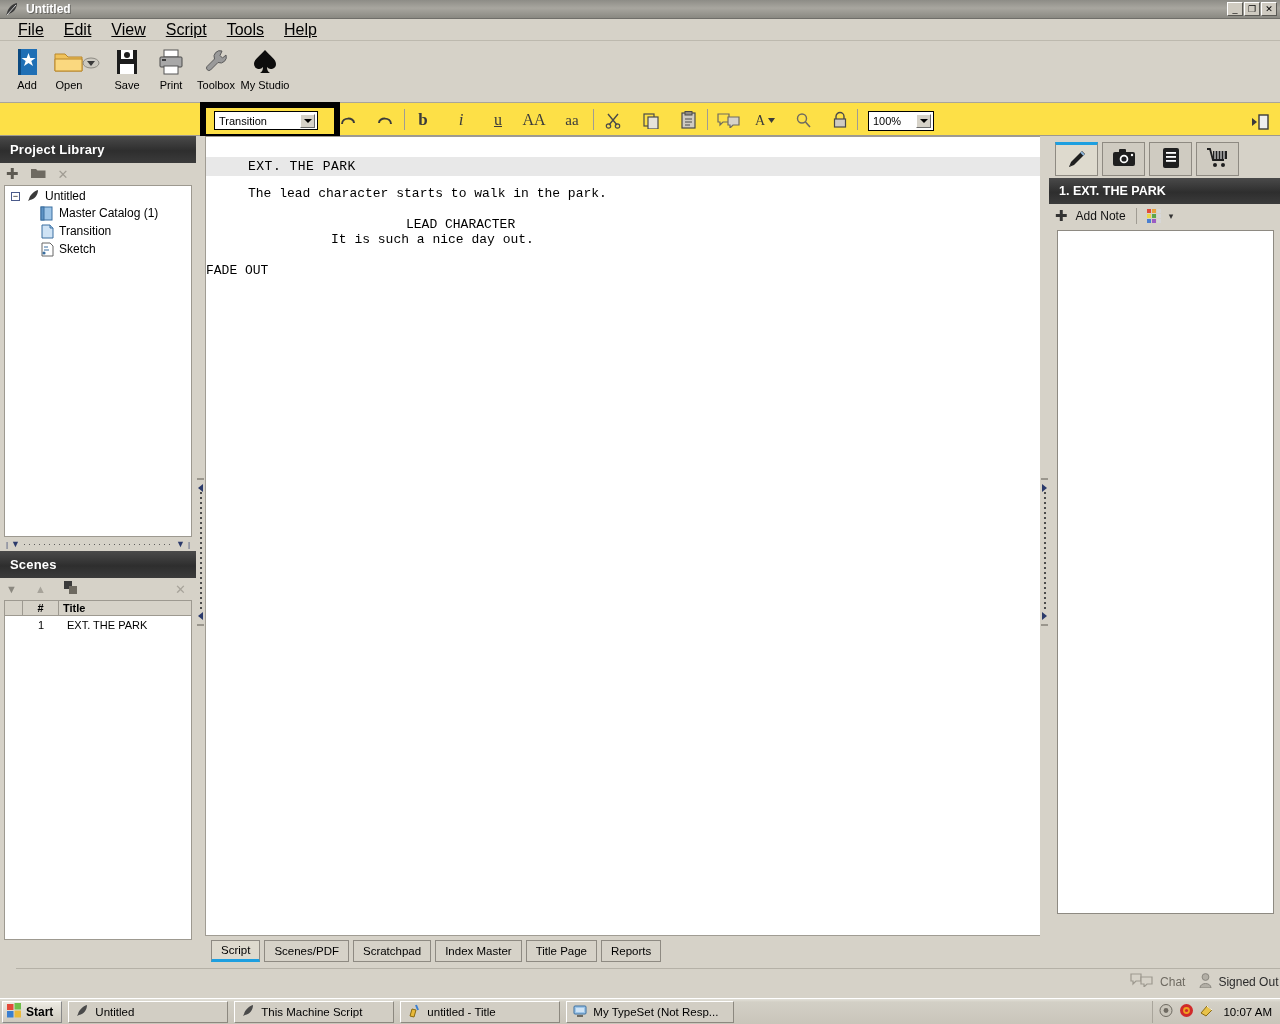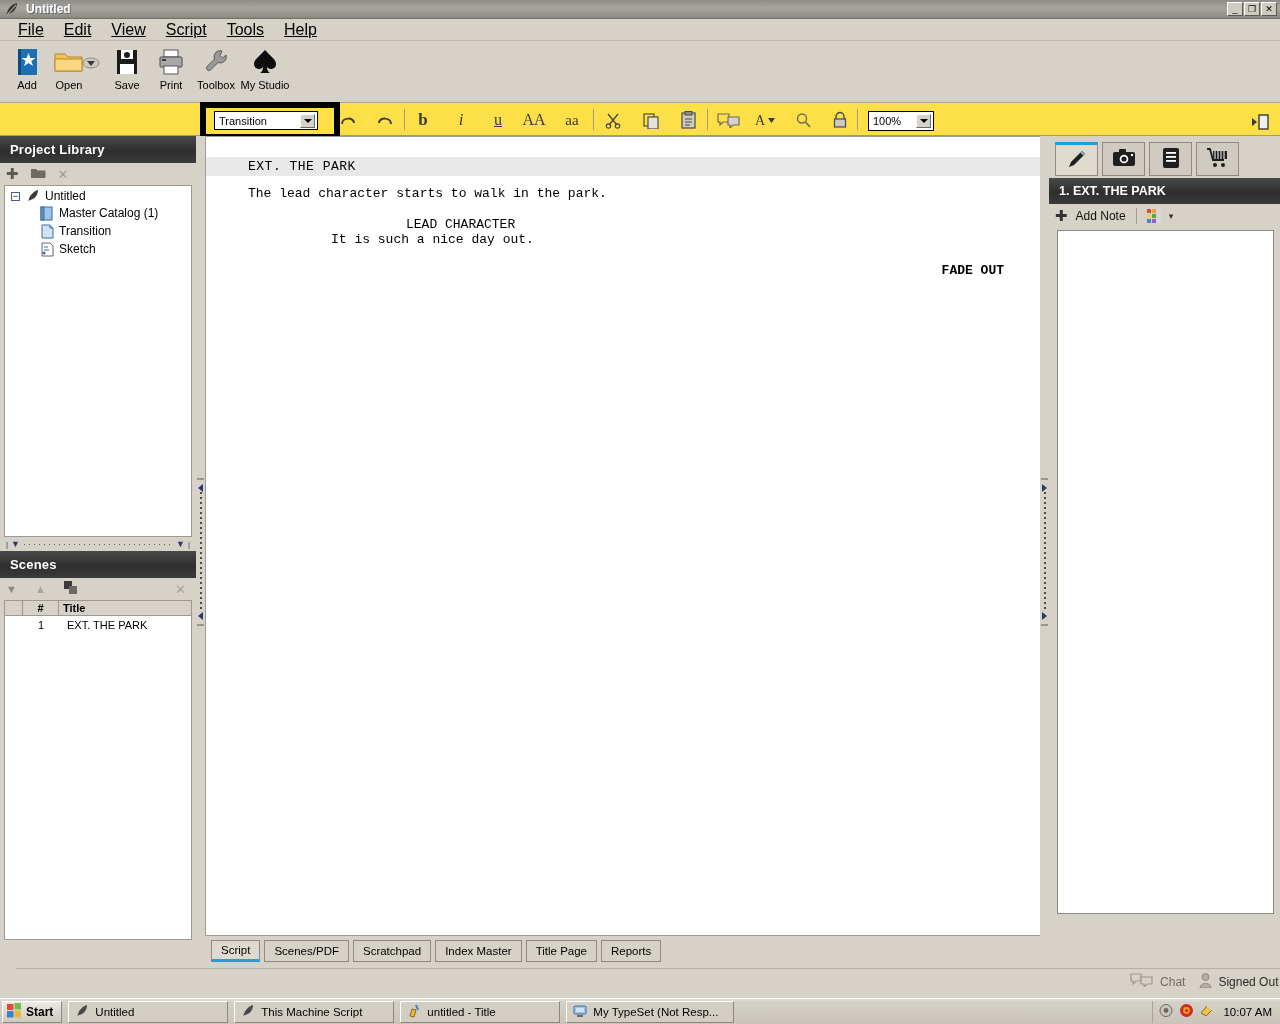--- a/index.html
+++ b/index.html
@@ -117,21 +117,21 @@
   .vsplit .dash { width:7px;height:2px;background:#9a968d;margin:4px 0;}
 
   
   .scriptwrap { position:absolute; left:205px; top:136px; width:840px; height:800px;
     background:#fff; border:1px solid #a09c93; overflow:hidden; }
   .script { font-family:"Liberation Mono", monospace; font-size:13px; color:#000; padding-top: 20px; }
   .slug { background:#e8e8e8; padding:2px 0 2px 42px; letter-spacing:.5px; }
   .action { padding:10px 0 0 42px; }
   .charname { padding:16px 0 0 200px; }
   .dialog { padding:0 0 0 125px; }
-  .transition { padding:16px 40px 0 0; text-align:right;font-weight:bold; }
+  .transition { padding:16px 40px 0 0; text-align:left; }
 
   
   .bottomtabs { position:absolute; left:205px; top:940px; width:840px; height:28px; background:#d6d2c8; display:flex; align-items:flex-start; padding-left:6px;}
   .btab { height:22px; padding:0 9px; margin-right:4px; background:#d6d2c8;
     border:1px solid #8e8a82; display:flex; align-items:center; font-size:11.5px; color:#000; }
   .btab.active { border-bottom:3px solid #1d9fe0; background:#dedace; }
 
   
   .rightpanel { position:absolute; left:1049px; top:136px; width:231px; height:832px; background:#d6d2c8;}
   .rtabs { display:flex; padding:6px 0 0 6px; }

